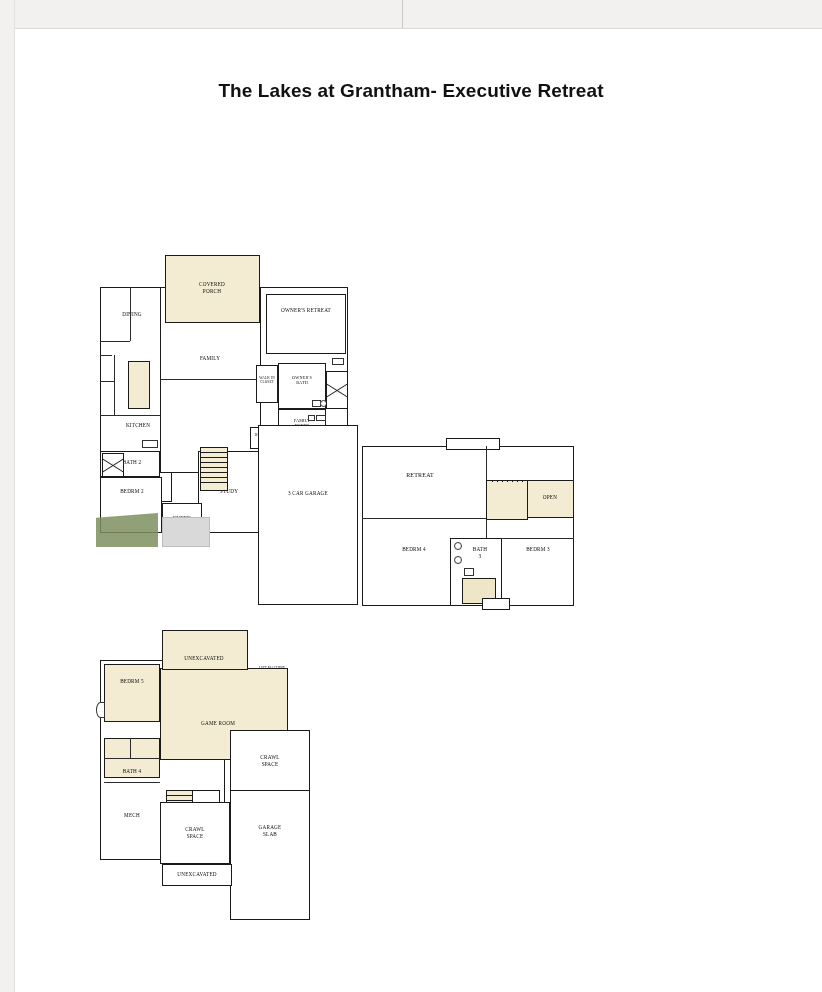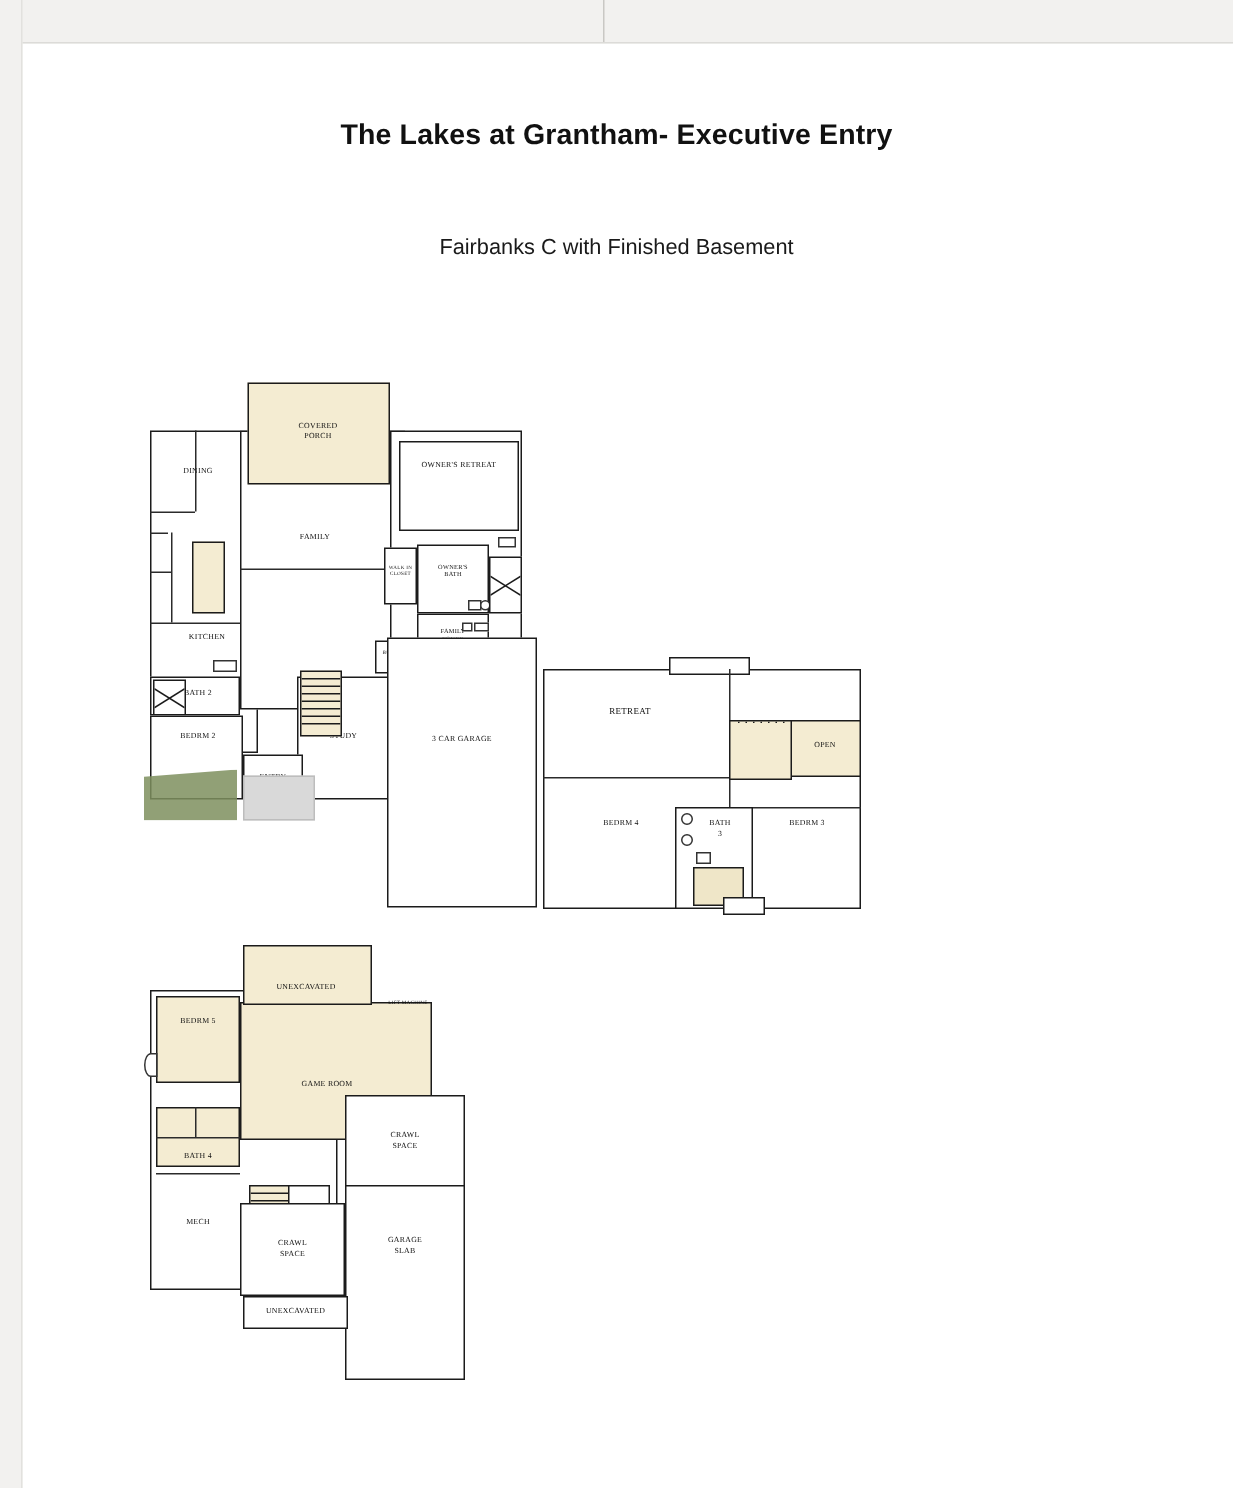--- a/index.html
+++ b/index.html
@@ -154,22 +154,21 @@
 </style>
 </head>
 <body>
 
 <div class="page">
 
   <div class="page-edge-top"></div>
   <div class="page-edge-left"></div>
   <div class="fold-mark"></div>
 
-  <div class="title">The Lakes at Grantham- Executive Entry</div>
-  <div class="subtitle1">Fairbanks C with Finished Basement</div>
+  <div class="title">The Lakes at Grantham- Executive Retreat</div>
 
   <div class="plan" style="left:100px; top:255px; width:260px; height:350px;">
 
     <div class="rm" style="left:0px; top:32px; width:72px; height:215px;"></div>
 
     <div class="rm" style="left:60px; top:32px; width:110px; height:186px;"></div>
 
     <div class="rm" style="left:160px; top:32px; width:88px; height:140px;"></div>
 
     <div class="rm cream" style="left:65px; top:0px; width:95px; height:68px;"></div>

